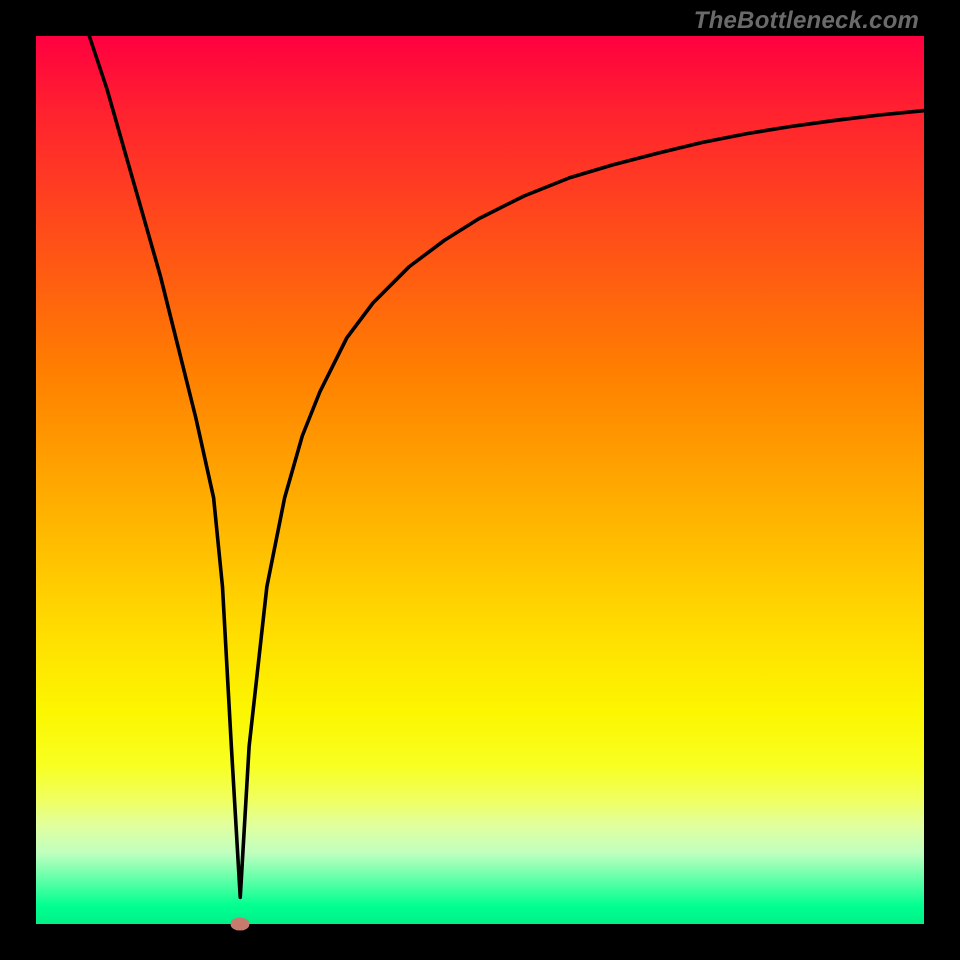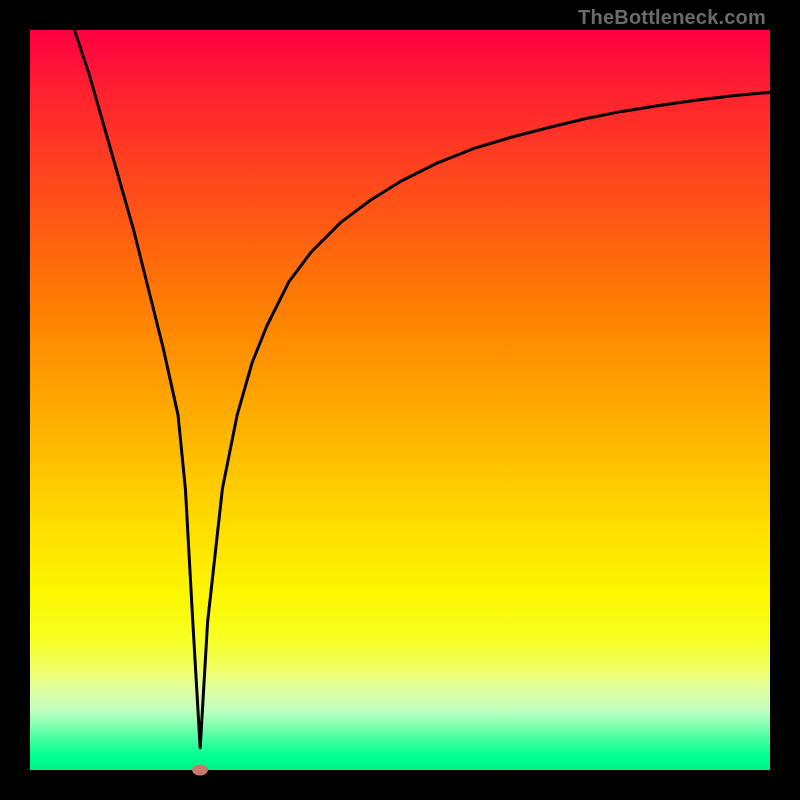--- a/index.html
+++ b/index.html
@@ -44,20 +44,21 @@
   }
   .watermark {
     position: absolute;
     top: 6px;
     right: 34px;
     font-family: Arial, Helvetica, sans-serif;
     font-size: 20px;
     font-weight: 600;
     color: #6a6a6a;
     letter-spacing: 0.2px;
+    font-style: italic;
   }
   svg.curve {
     position: absolute;
     left: 0;
     top: 0;
     width: 740px;
     height: 740px;
   }
   .marker {
     position: absolute;

